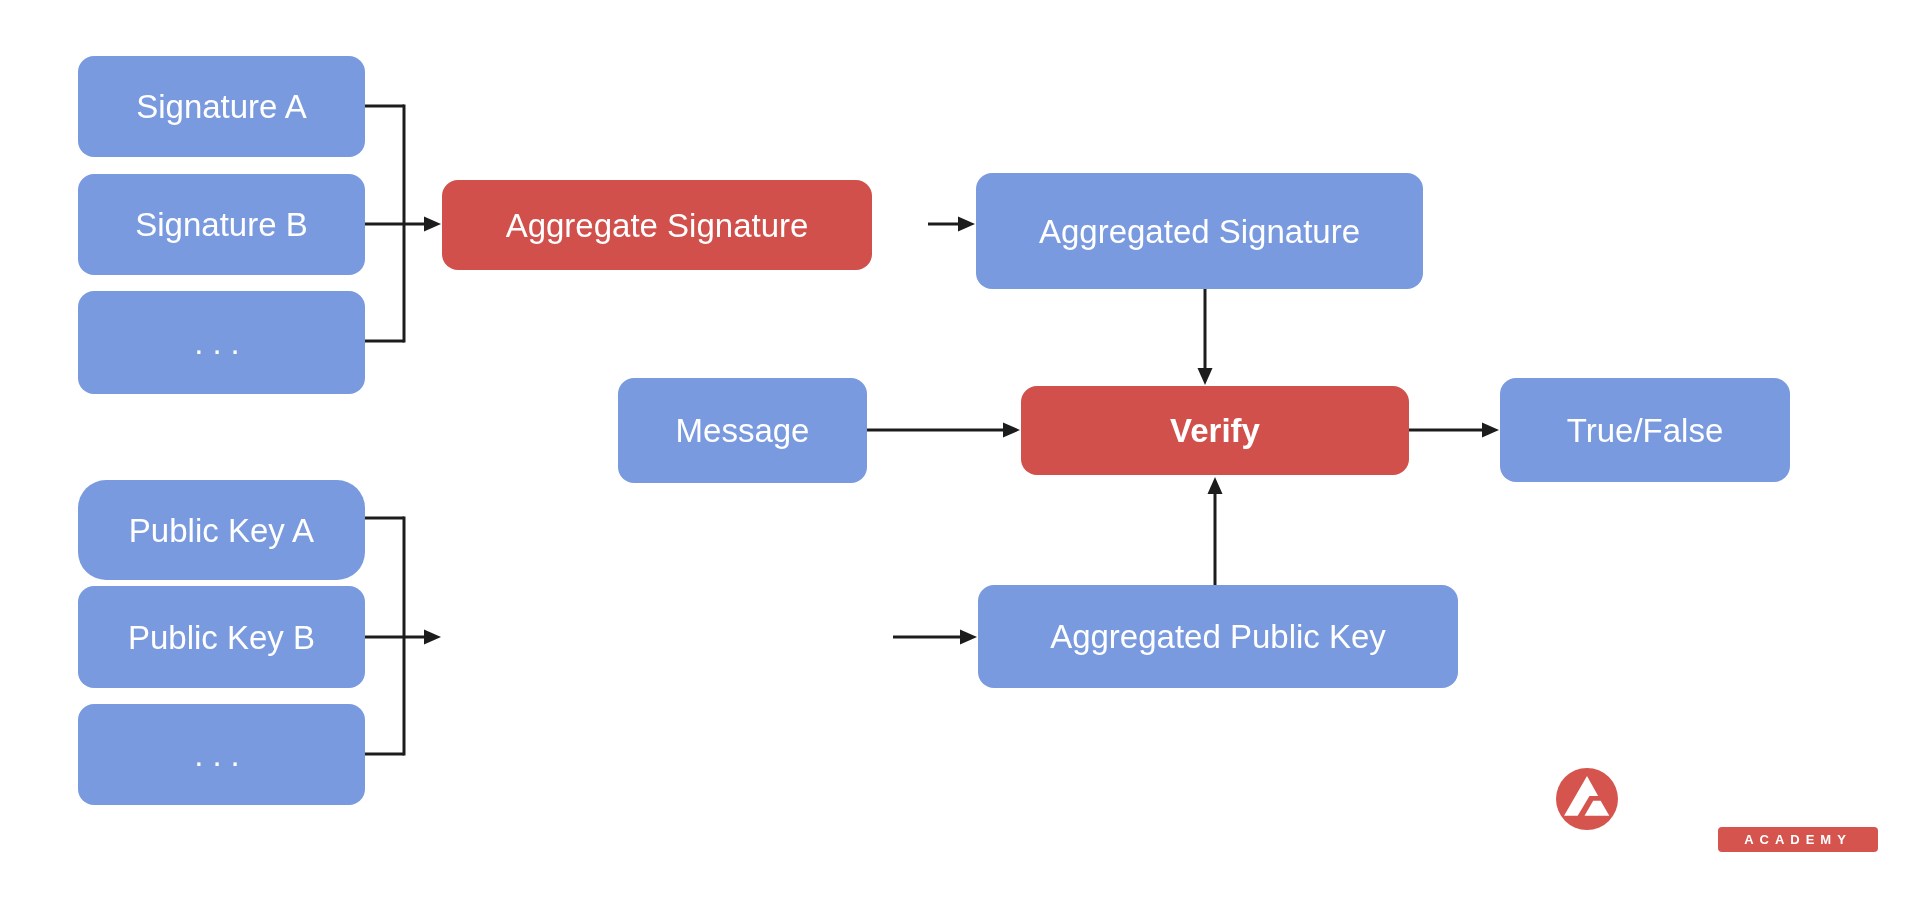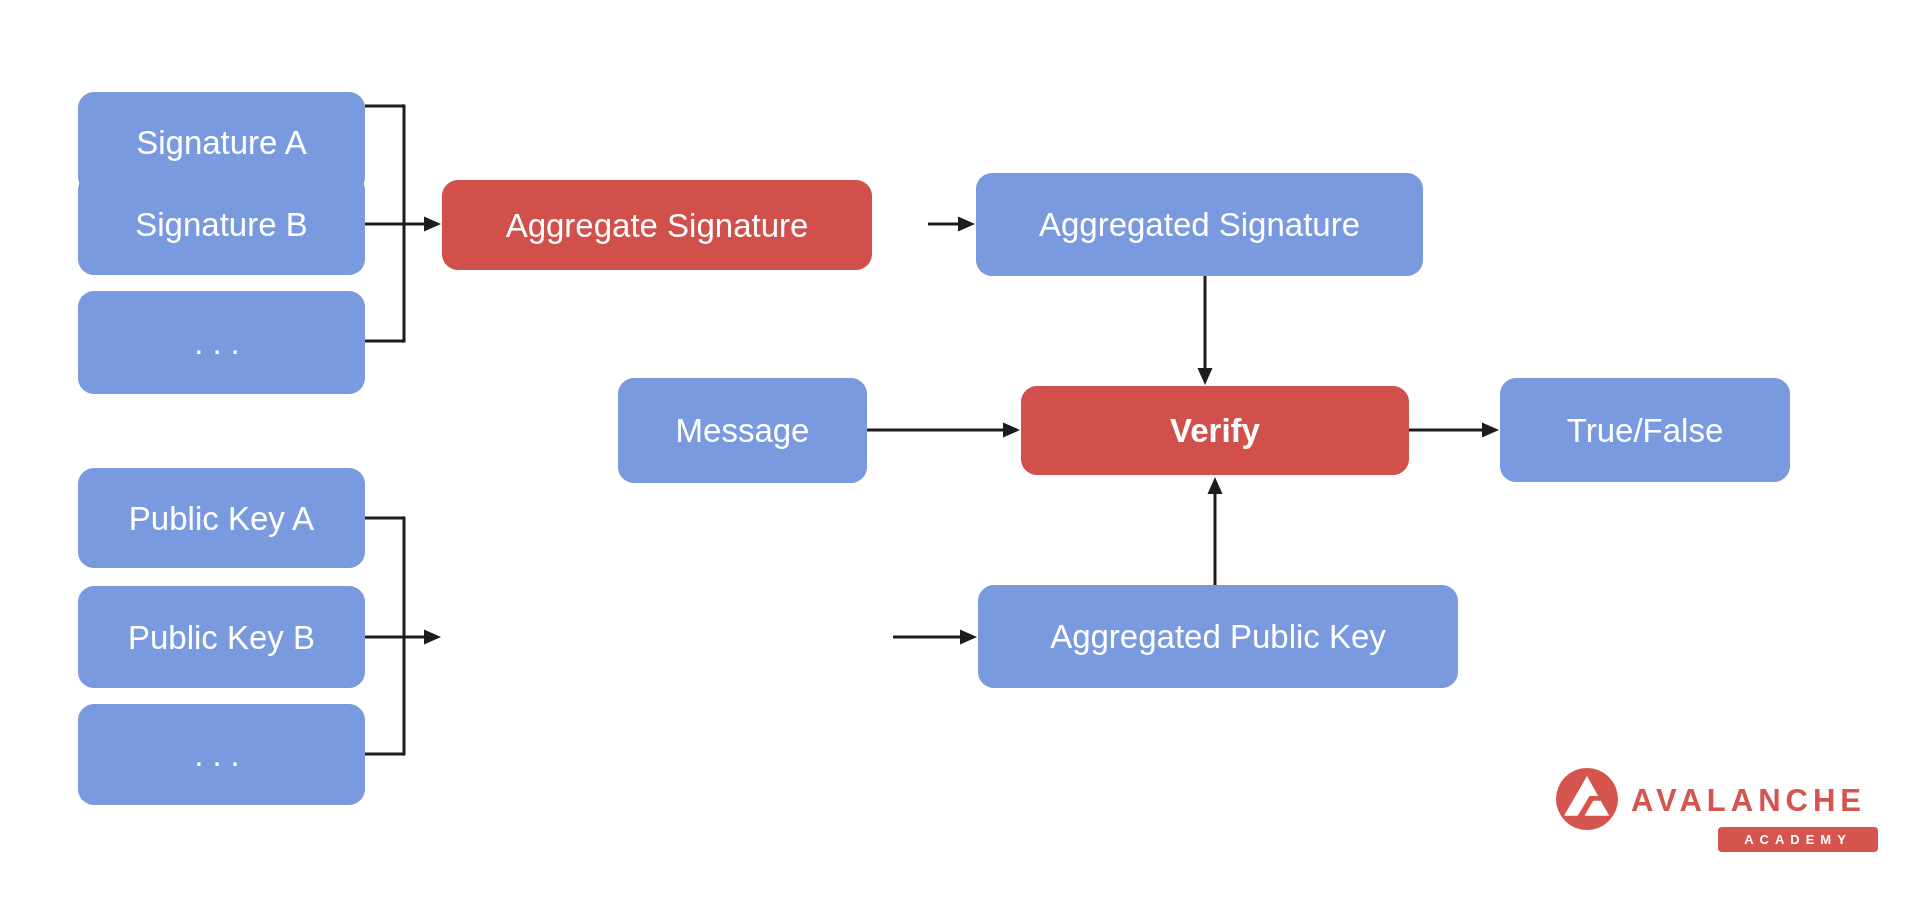--- a/index.html
+++ b/index.html
@@ -127,47 +127,46 @@
       <path d="M365 637 H426"></path>
       <polygon points="424,629.5 441,637 424,644.5"></polygon>
     </g>
 
     <g>
       <path d="M893 637 H962"></path>
       <polygon points="960,629.5 977,637 960,644.5"></polygon>
     </g>
   </svg>
 
-  <div class="node blue" style="left:78px; top:56px; width:287px; height:101px;margin-top:36px;">Signature A</div>
+  <div class="node blue" style="left:78px; top:56px; width:287px; height:101px;">Signature A</div>
 
   <div class="node blue" style="left:78px; top:174px; width:287px; height:101px;">Signature B</div>
 
   <div class="node blue ellipsis" style="left:78px; top:291px; width:287px; height:103px;">...</div>
 
   <div class="node red" style="left:442px; top:180px; width:430px; height:90px;">Aggregate Signature</div>
 
-  <div class="node blue" style="left:976px; top:173px; width:447px; height:103px;">Aggregated Signature</div>
+  <div class="node blue" style="left:976px; top:173px; width:447px; height:116px;">Aggregated Signature</div>
 
   <div class="node blue" style="left:618px; top:378px; width:249px; height:105px;">Message</div>
 
   <div class="node red bold" style="left:1021px; top:386px; width:388px; height:89px;">Verify</div>
 
   <div class="node blue" style="left:1500px; top:378px; width:290px; height:104px;">True/False</div>
 
-  <div class="node blue" style="left:78px; top:468px; width:287px; height:100px;">Public Key A</div>
+  <div class="node blue" style="left:78px; top:480px; width:287px; height:100px;border-radius:28px;">Public Key A</div>
 
   <div class="node blue" style="left:78px; top:586px; width:287px; height:102px;">Public Key B</div>
 
   <div class="node blue ellipsis" style="left:78px; top:704px; width:287px; height:101px;">...</div>
 
 
   <div class="node blue" style="left:978px; top:585px; width:480px; height:103px;">Aggregated Public Key</div>
 
   <div class="logo-circle">
     <svg viewBox="0 0 100 100" xmlns="http://www.w3.org/2000/svg">
       <polygon points="50,13 68,45 54,45 35,77 13,77" fill="#ffffff"></polygon>
       <polygon points="60,53 72,53 86,77 46,77" fill="#ffffff"></polygon>
     </svg>
   </div>
-  <div class="logo-wordmark">AVALANCHE</div>
   <div class="logo-badge">ACADEMY</div>
 
 </div>
 
 </body></html>

